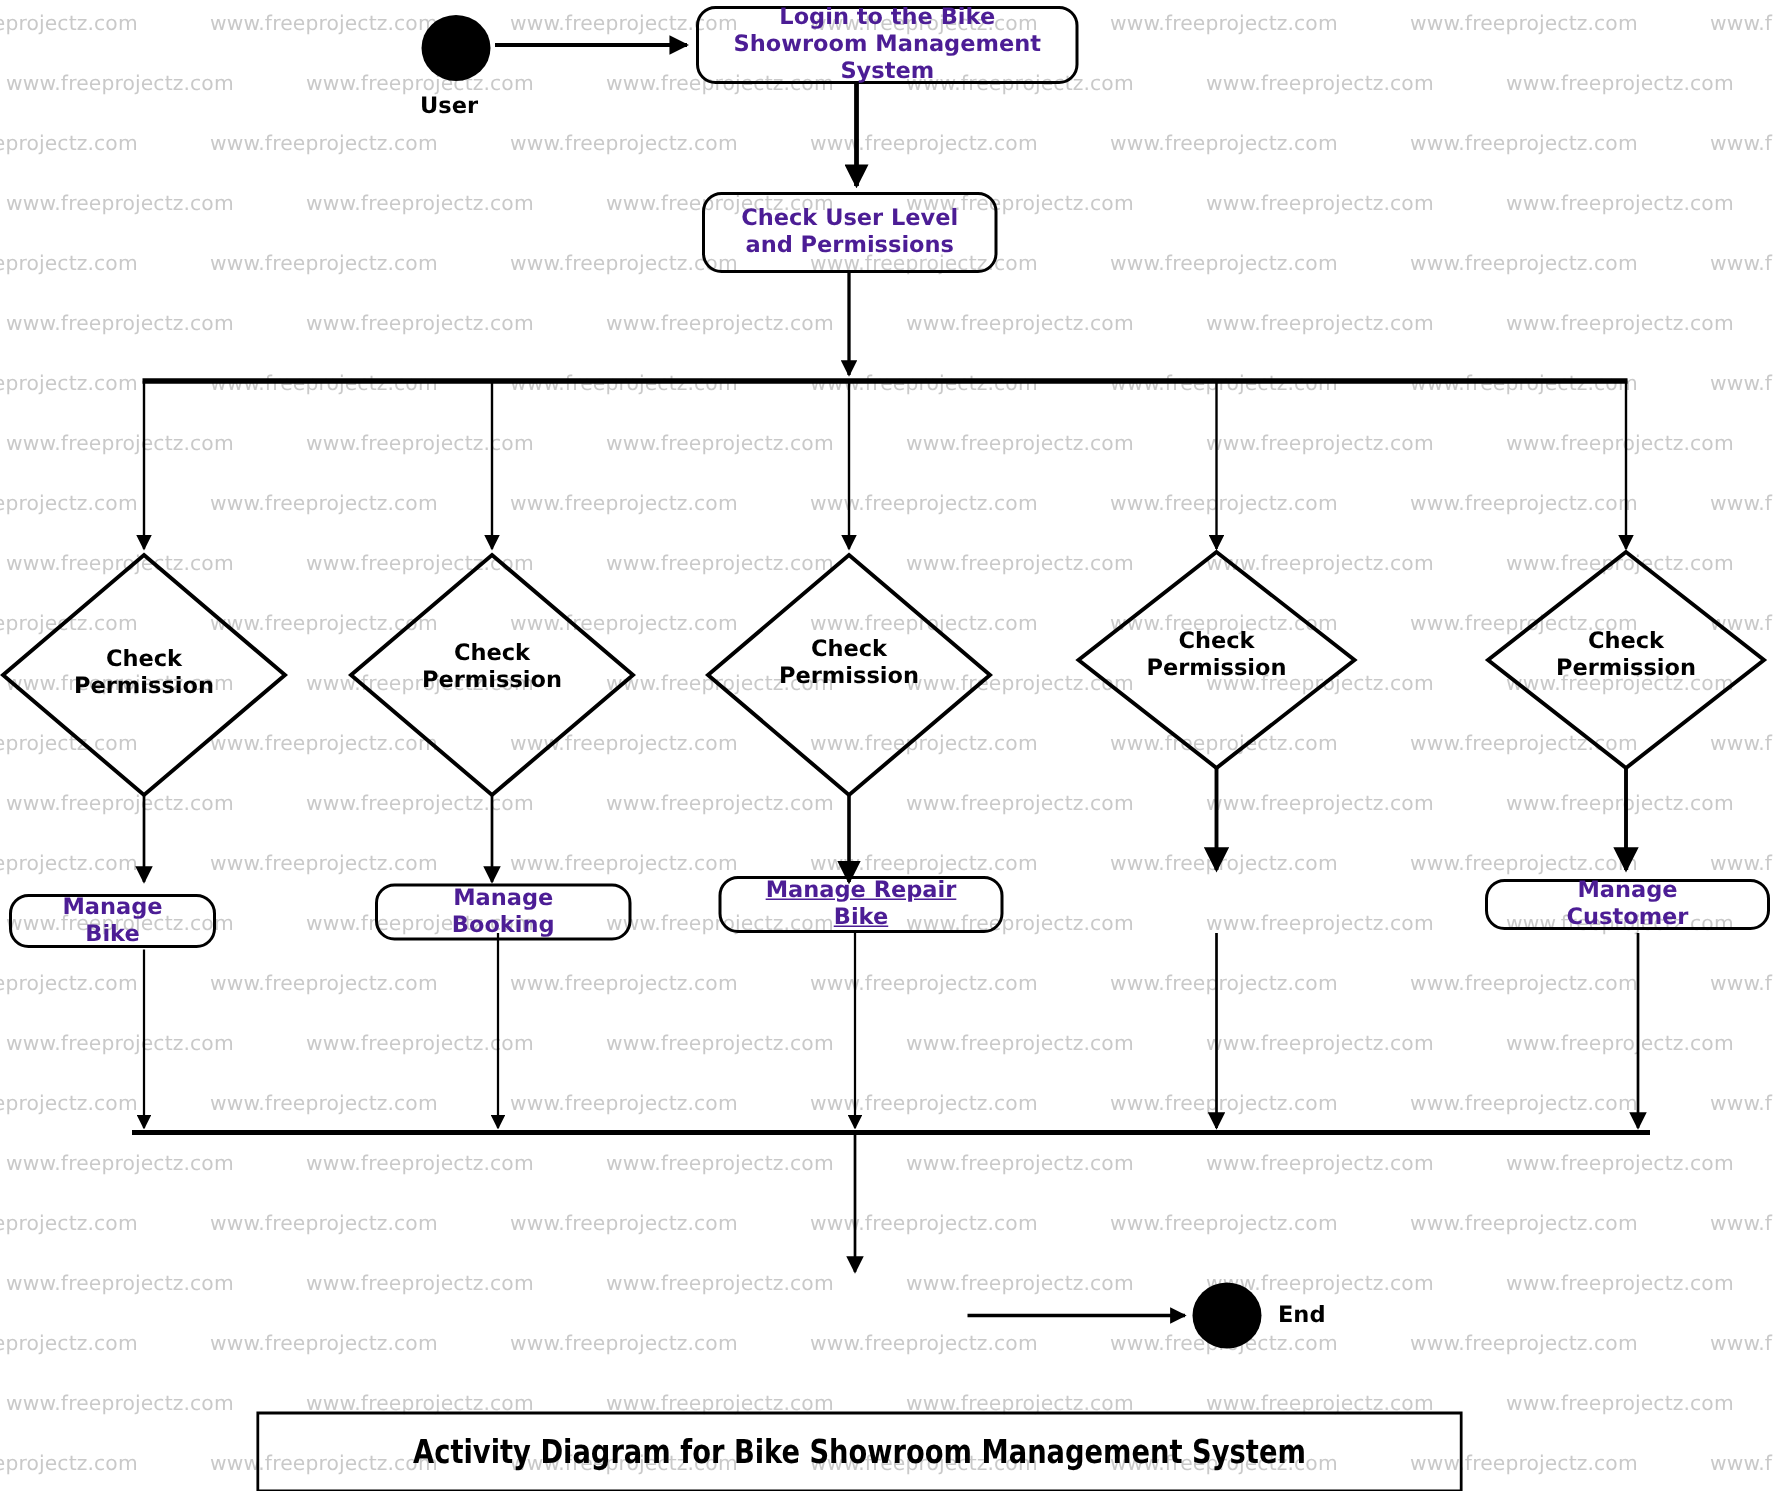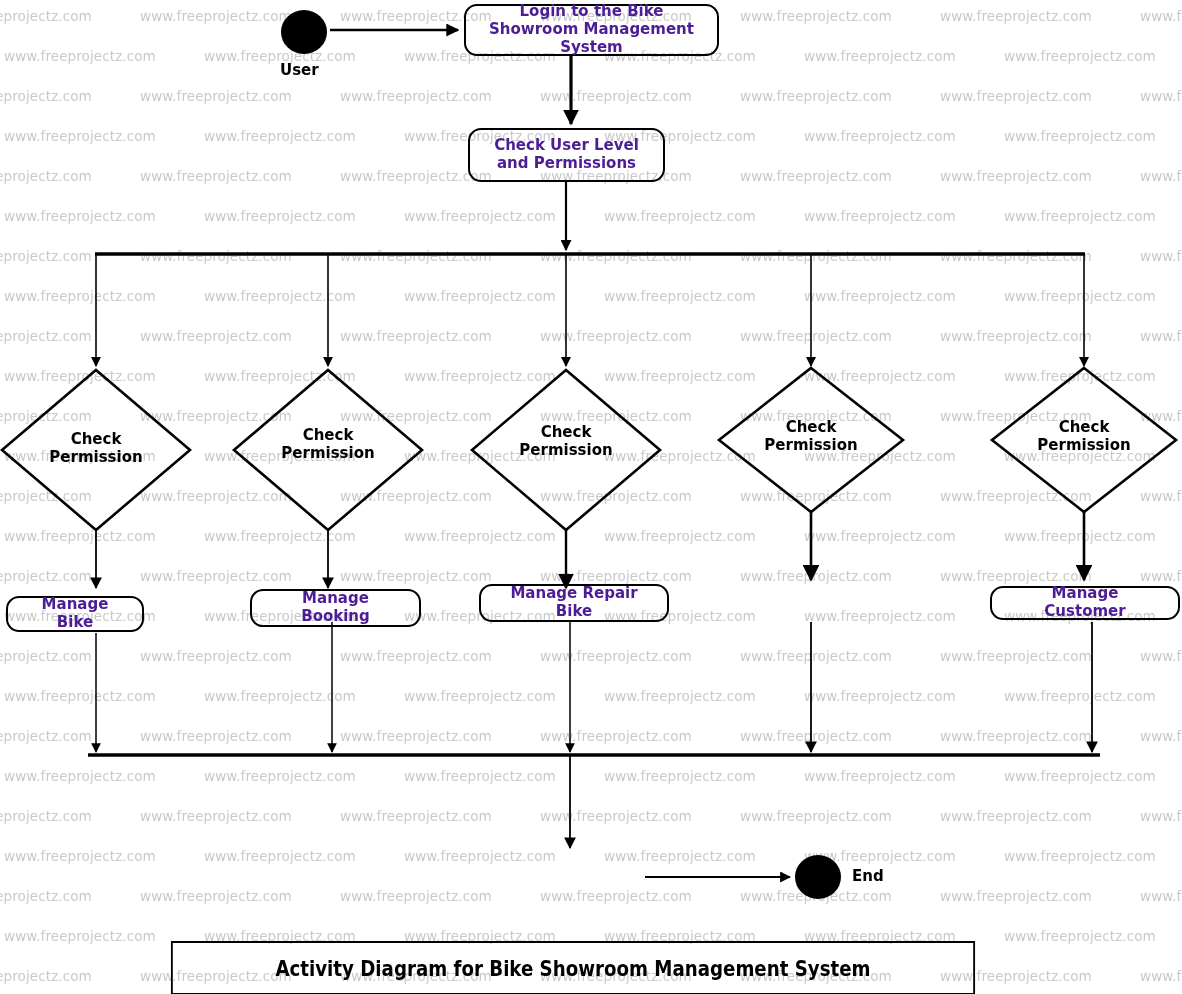--- a/index.html
+++ b/index.html
@@ -336,21 +336,21 @@
 Permission</div>
     <div class="decision-label" style="left:496px; top:424px; width:140px;">Check
 Permission</div>
     <div class="decision-label" style="left:741px; top:419px; width:140px;">Check
 Permission</div>
     <div class="decision-label" style="left:1014px; top:419px; width:140px;">Check
 Permission</div>
 
     <div class="node activity" style="left:250px; top:589px; width:171px; height:38px;">Manage Booking</div>
     <div class="node activity" style="left:6px; top:596px; width:138px; height:36px;">Manage Bike</div>
-    <div class="node activity" style="left:479px; top:584px; width:190px; height:38px;">Manage Repair Bike</div>
+    <div class="node activity" style="left:479px; top:584px; width:190px; height:38px;text-decoration:underline;">Manage Repair Bike</div>
     <div class="node activity" style="left:990px; top:586px; width:190px; height:34px;">Manage Customer</div>
 
 
     <div class="node terminal" style="left:795px; top:855px; width:46px; height:44px;"></div>
     <div class="terminal-label" style="left:852px; top:867px;">End</div>
 
     <div class="caption" style="left:136px; top:941px; width:870px; height:50px;">
       <span>Activity Diagram for Bike Showroom Management System</span>
     </div>
 

